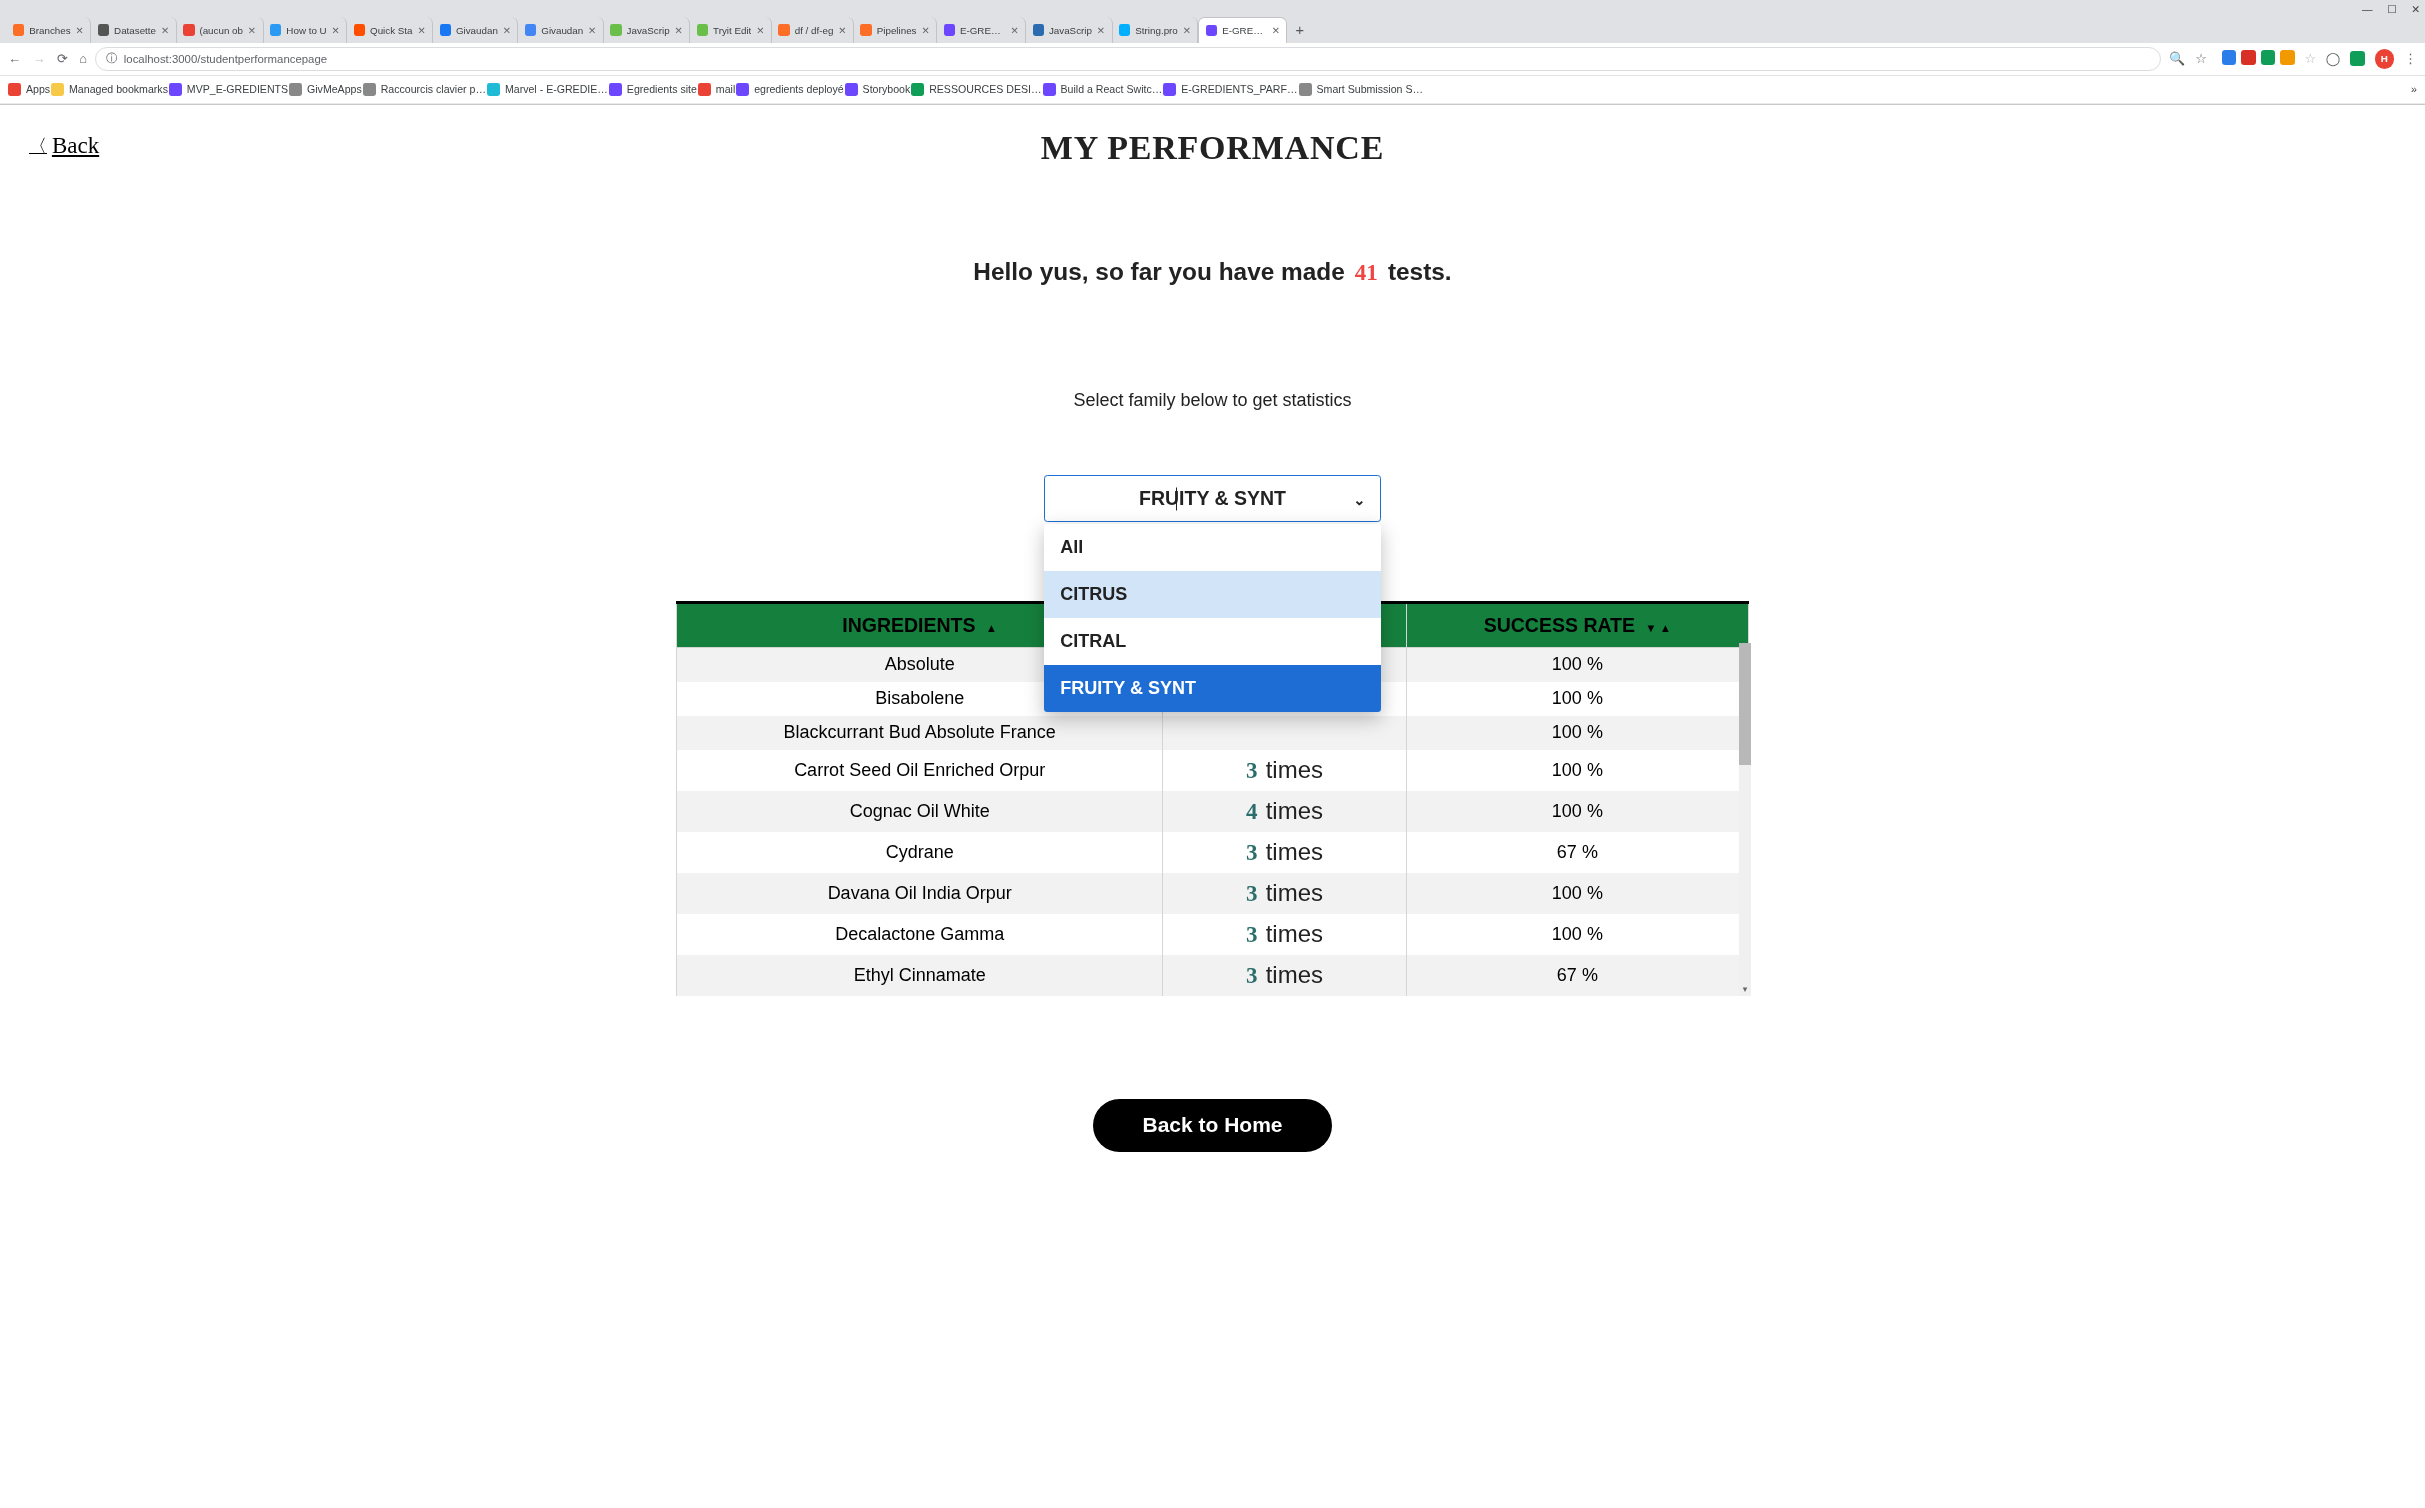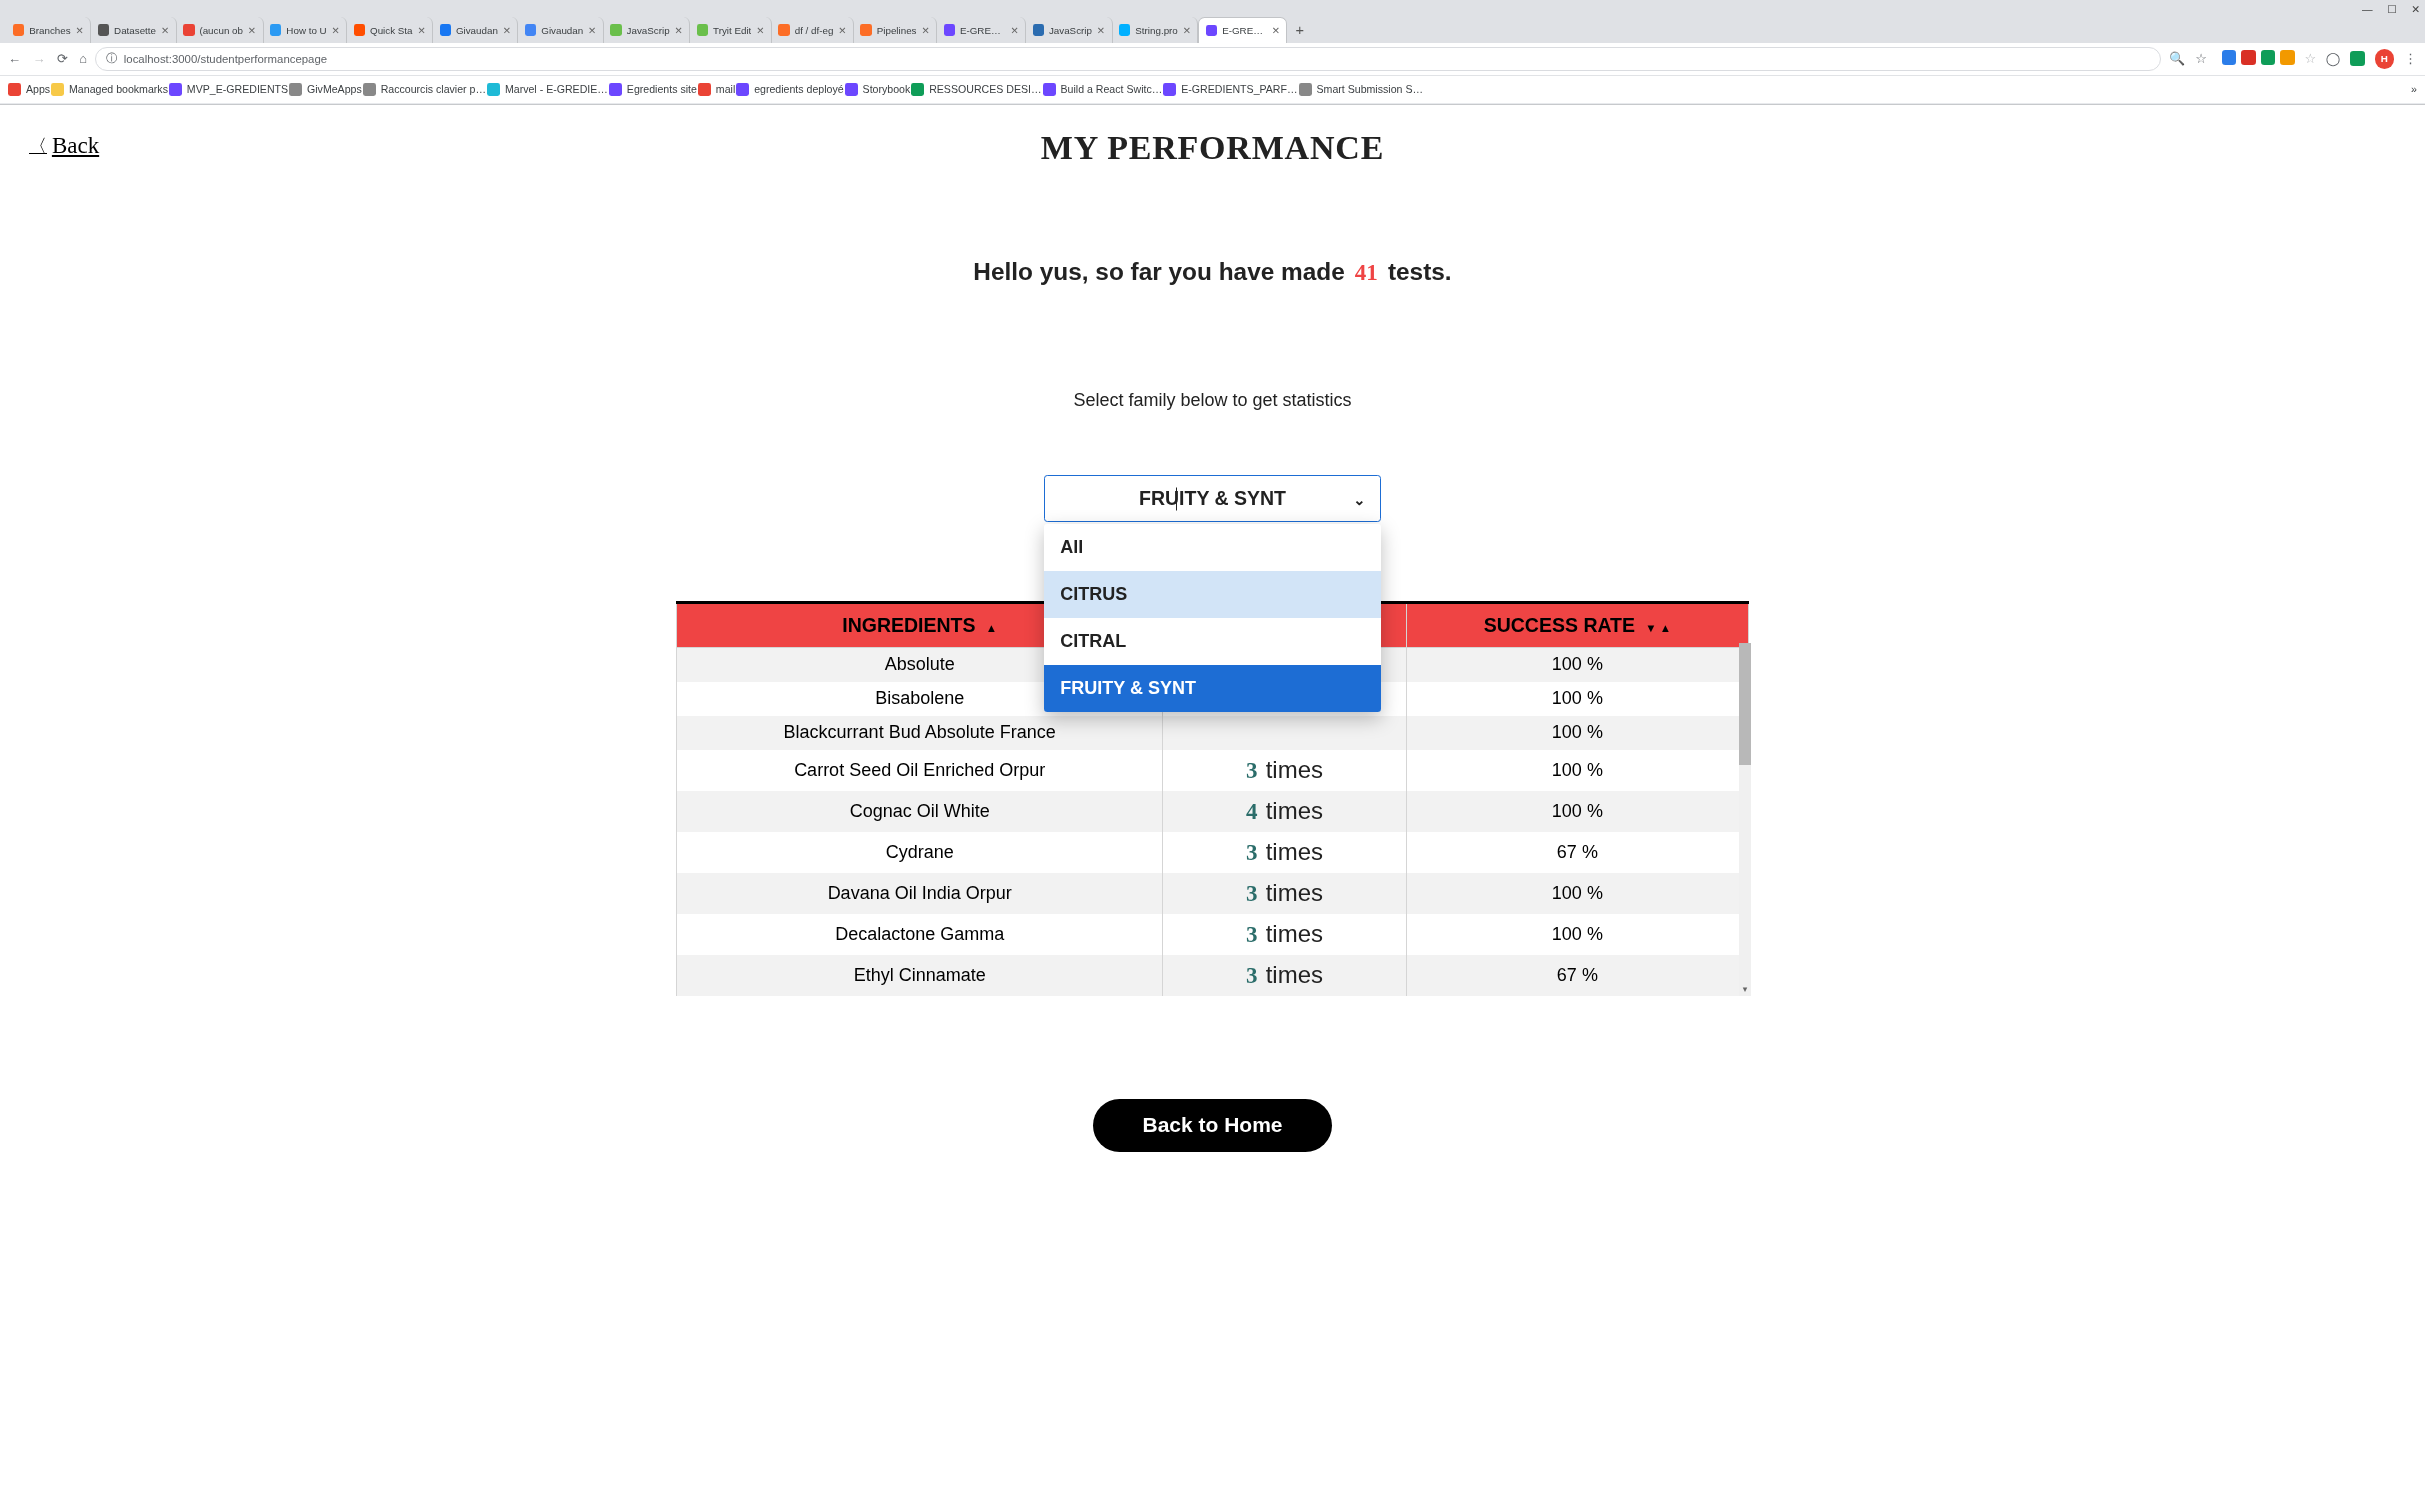--- a/index.html
+++ b/index.html
@@ -38,21 +38,21 @@
   .select-box { width:100%; height:47px; border:1.6px solid #1d6dd4; border-radius:3.3px; background:#fff; display:flex; align-items:center; justify-content:center; font-size:19.5px; font-weight:700; color:#222; position:relative; cursor:pointer;}
   .select-box::after { content:""; position:absolute; top:50%; left:50%; transform:translate(-37px,-50%); width:0.8px; height:23px; background:#222;} 
   .select-chevron { position:absolute; right:14.6px; top:50%; transform:translateY(-50%); font-size:14.6px; color:#222;}
   .dropdown { position:absolute; top:49px; left:0; width:100%; background:#fff; border-radius:3.3px; box-shadow:0 6.5px 19.5px rgba(0,0,0,0.25); z-index:50; overflow:hidden;}
   .dd-item { padding:13px 16.3px; font-size:18px; font-weight:700; color:#222; cursor:pointer;}
   .dd-item.hovered { background:#d2e4f7;}
   .dd-item.selected { background:#1d6dd4; color:#fff;}
   
   .table-wrap { width:1073px; position:relative;}
   .tbl { width:100%; border-collapse:collapse; border-top:3.3px solid #000;}
-  .tbl th { font-size:19.5px; font-weight:700; padding:9.8px 6.5px; text-align:center; background:#ef4444; border:0.8px solid #d5d5d5; border-top:none;}
+  .tbl th { font-size:19.5px; font-weight:700; padding:9.8px 6.5px; text-align:center; background:#15803d; border:0.8px solid #d5d5d5; border-top:none;}
   .sort-ind { font-size:11.4px; margin-left:4.9px;}
   .tbl td { font-size:18px; padding:6.5px 6.5px; text-align:center; border-left:0.8px solid #d5d5d5; border-right:0.8px solid #d5d5d5;}
   .tbl tbody tr:nth-child(odd) td { background:#f2f2f2;}
   .tbl tbody tr:nth-child(even) td { background:#fff;}
   .times-cell { }
   .times-num { font-family: Georgia, "Times New Roman", serif; font-size:23px; font-weight:bold; color:#2b6d6a; margin-right:8.1px;}
   .times-word { font-size:24px; color:#222;}
   
   .scroll-track { position:absolute; right:-1.6px; top:42px; width:11.4px; background:#f0f0f0; bottom:0;}
   .scroll-thumb { position:absolute; left:0; width:100%; height:122px; top:0; background:#b8b8b8;}

